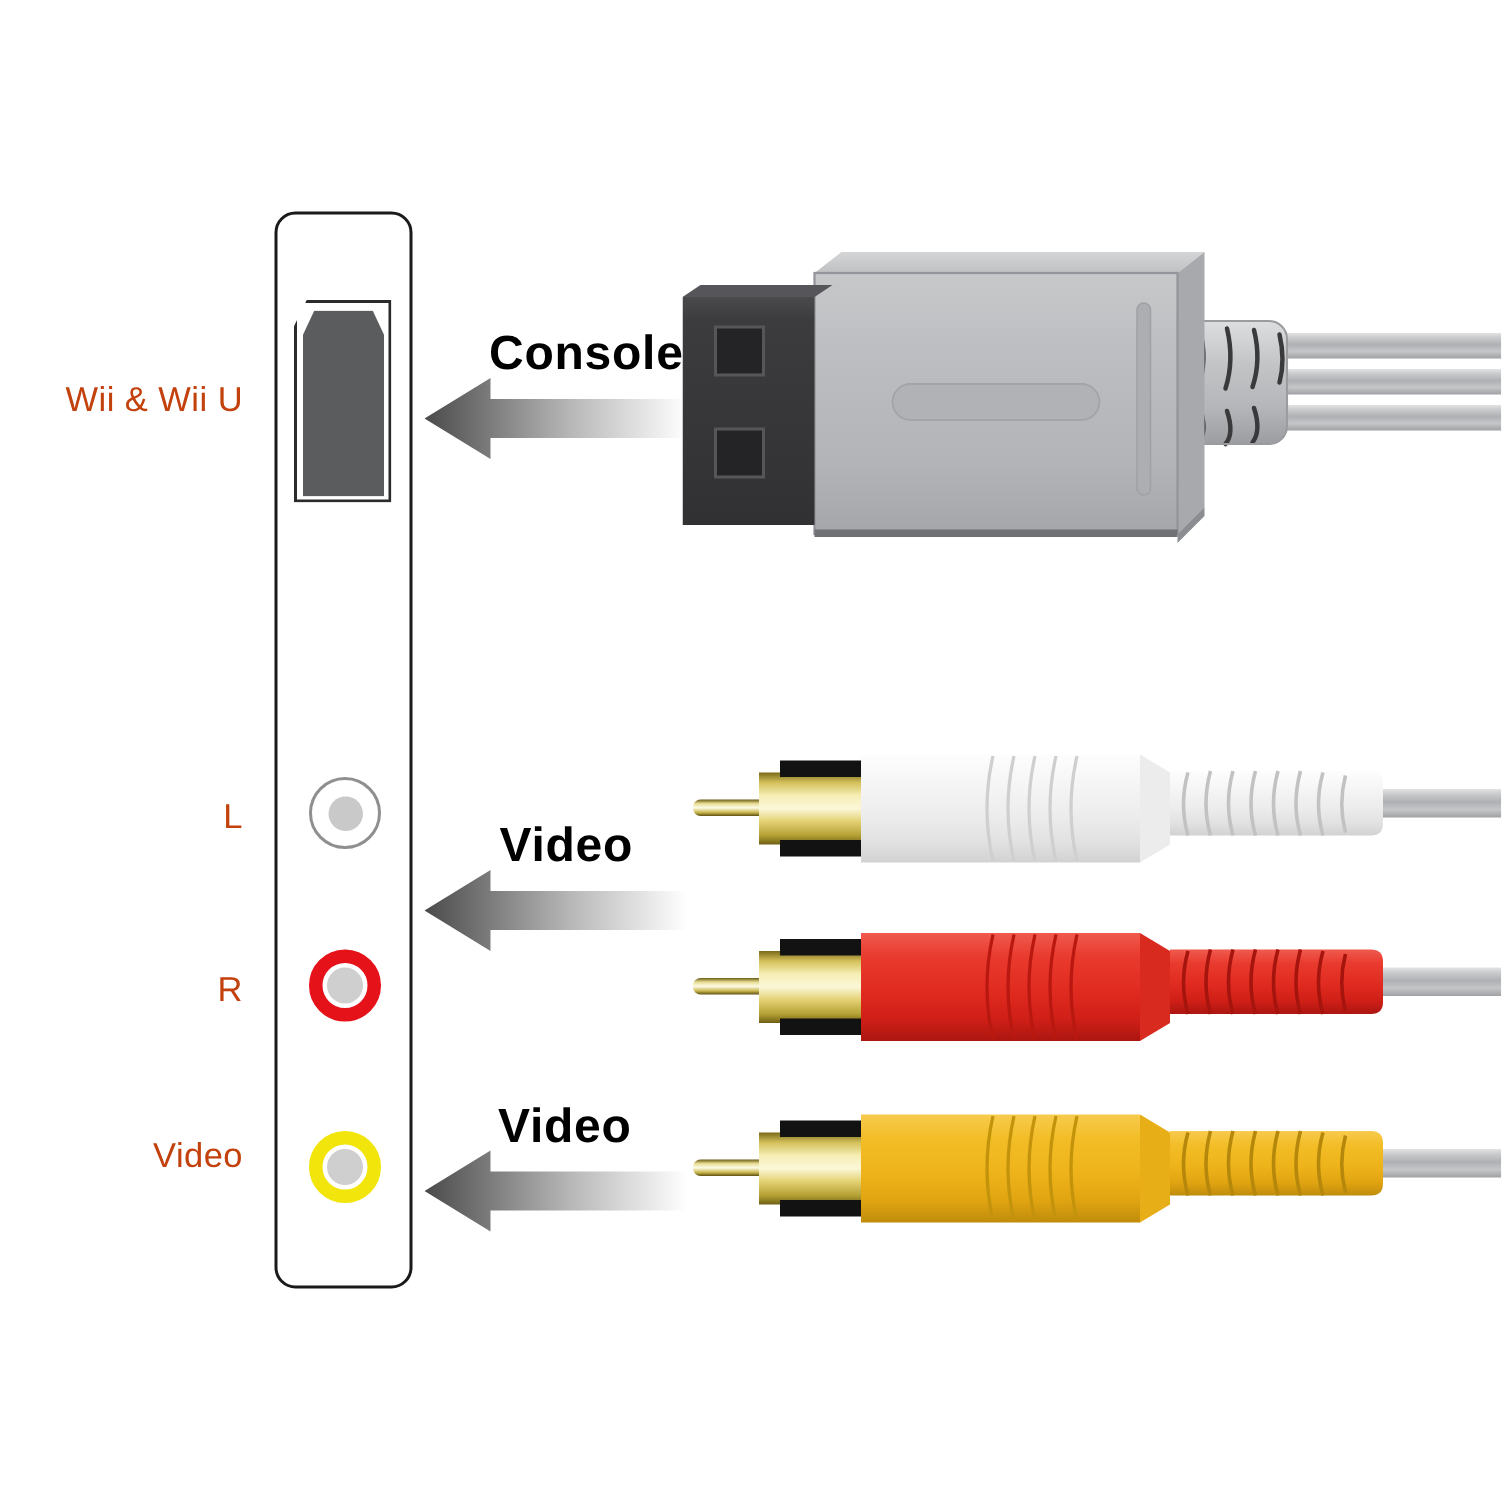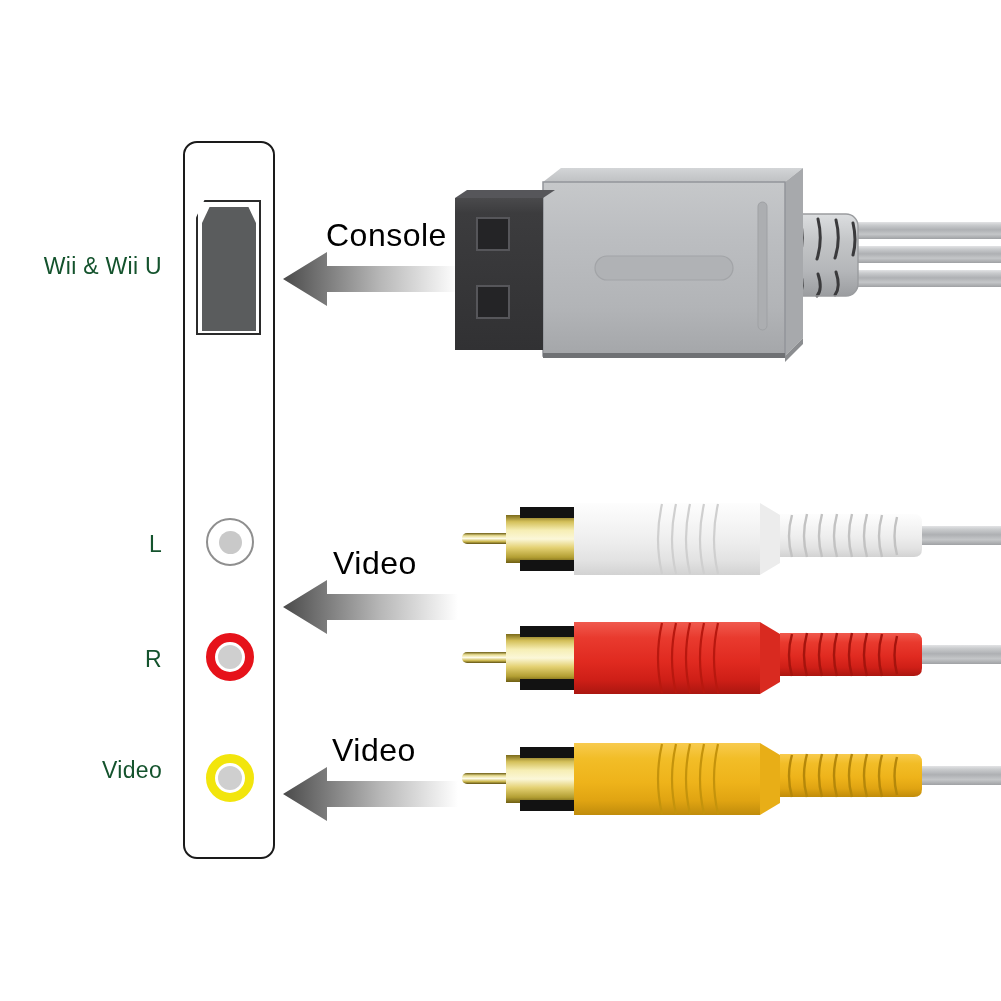--- a/index.html
+++ b/index.html
@@ -92,39 +92,39 @@
     left: 206px;
     top: 754px;
     border: 9px solid #f2e50c;
     background: #ffffff;
   }
   .jack-v .hole { background: #cfcfcf; width: 24px; height: 24px; }
 
   
   .panel-label {
     position: absolute;
-    color: #14532d;
+    color: #c2410c;
     font-size: 23px;
     font-family: "Liberation Sans", sans-serif;
     white-space: nowrap;
     text-align: right;
     letter-spacing: 0.3px;
   }
   .lbl-wiiwiiu { left: 0px; top: 253px; width: 162px; }
   .lbl-l       { left: 0px; top: 531px; width: 162px; }
   .lbl-r       { left: 0px; top: 646px; width: 162px; }
   .lbl-video   { left: 0px; top: 757px; width: 162px; }
 
   
   .arrow-group { position: absolute; }
   .arrow-svg { display: block; }
   .arrow-text {
     position: absolute;
     font-family: "Liberation Sans", sans-serif;
-    font-weight: normal;
+    font-weight: bold;
     color: #000000;
     white-space: nowrap;
     letter-spacing: 0.5px;
   }
 
   .arrow-console { left: 283px; top: 250px; }
   .arrow-console .arrow-text { font-size: 32px; left: 43px; top: -33px; }
 
   .arrow-audio { left: 283px; top: 578px; }
   .arrow-audio .arrow-text { font-size: 32px; left: 50px; top: -33px; }

